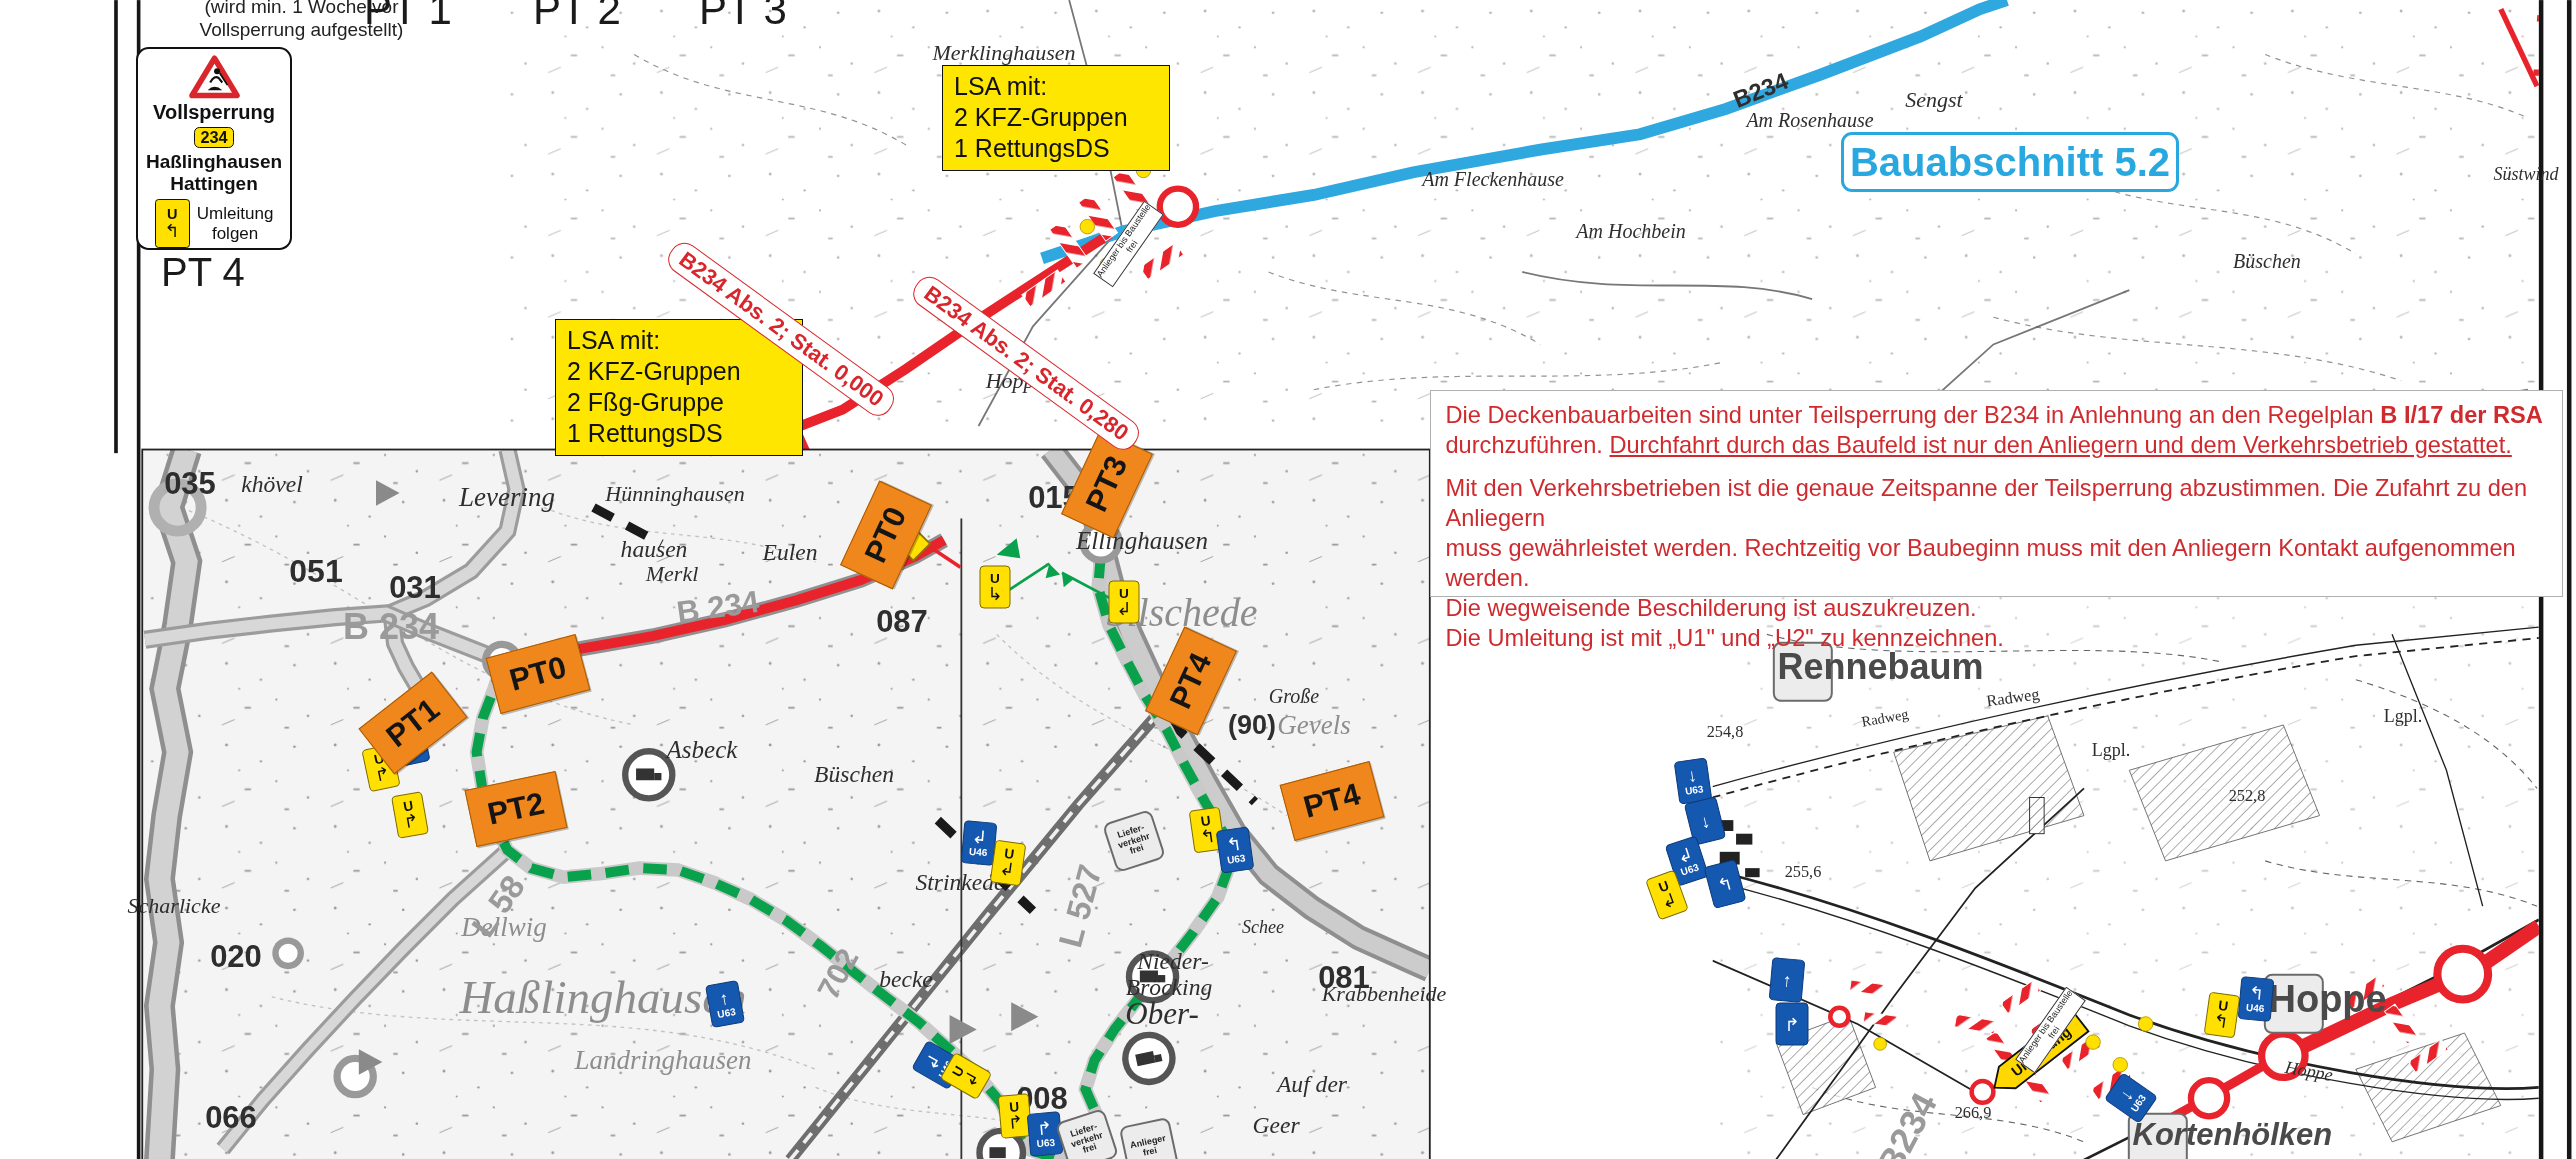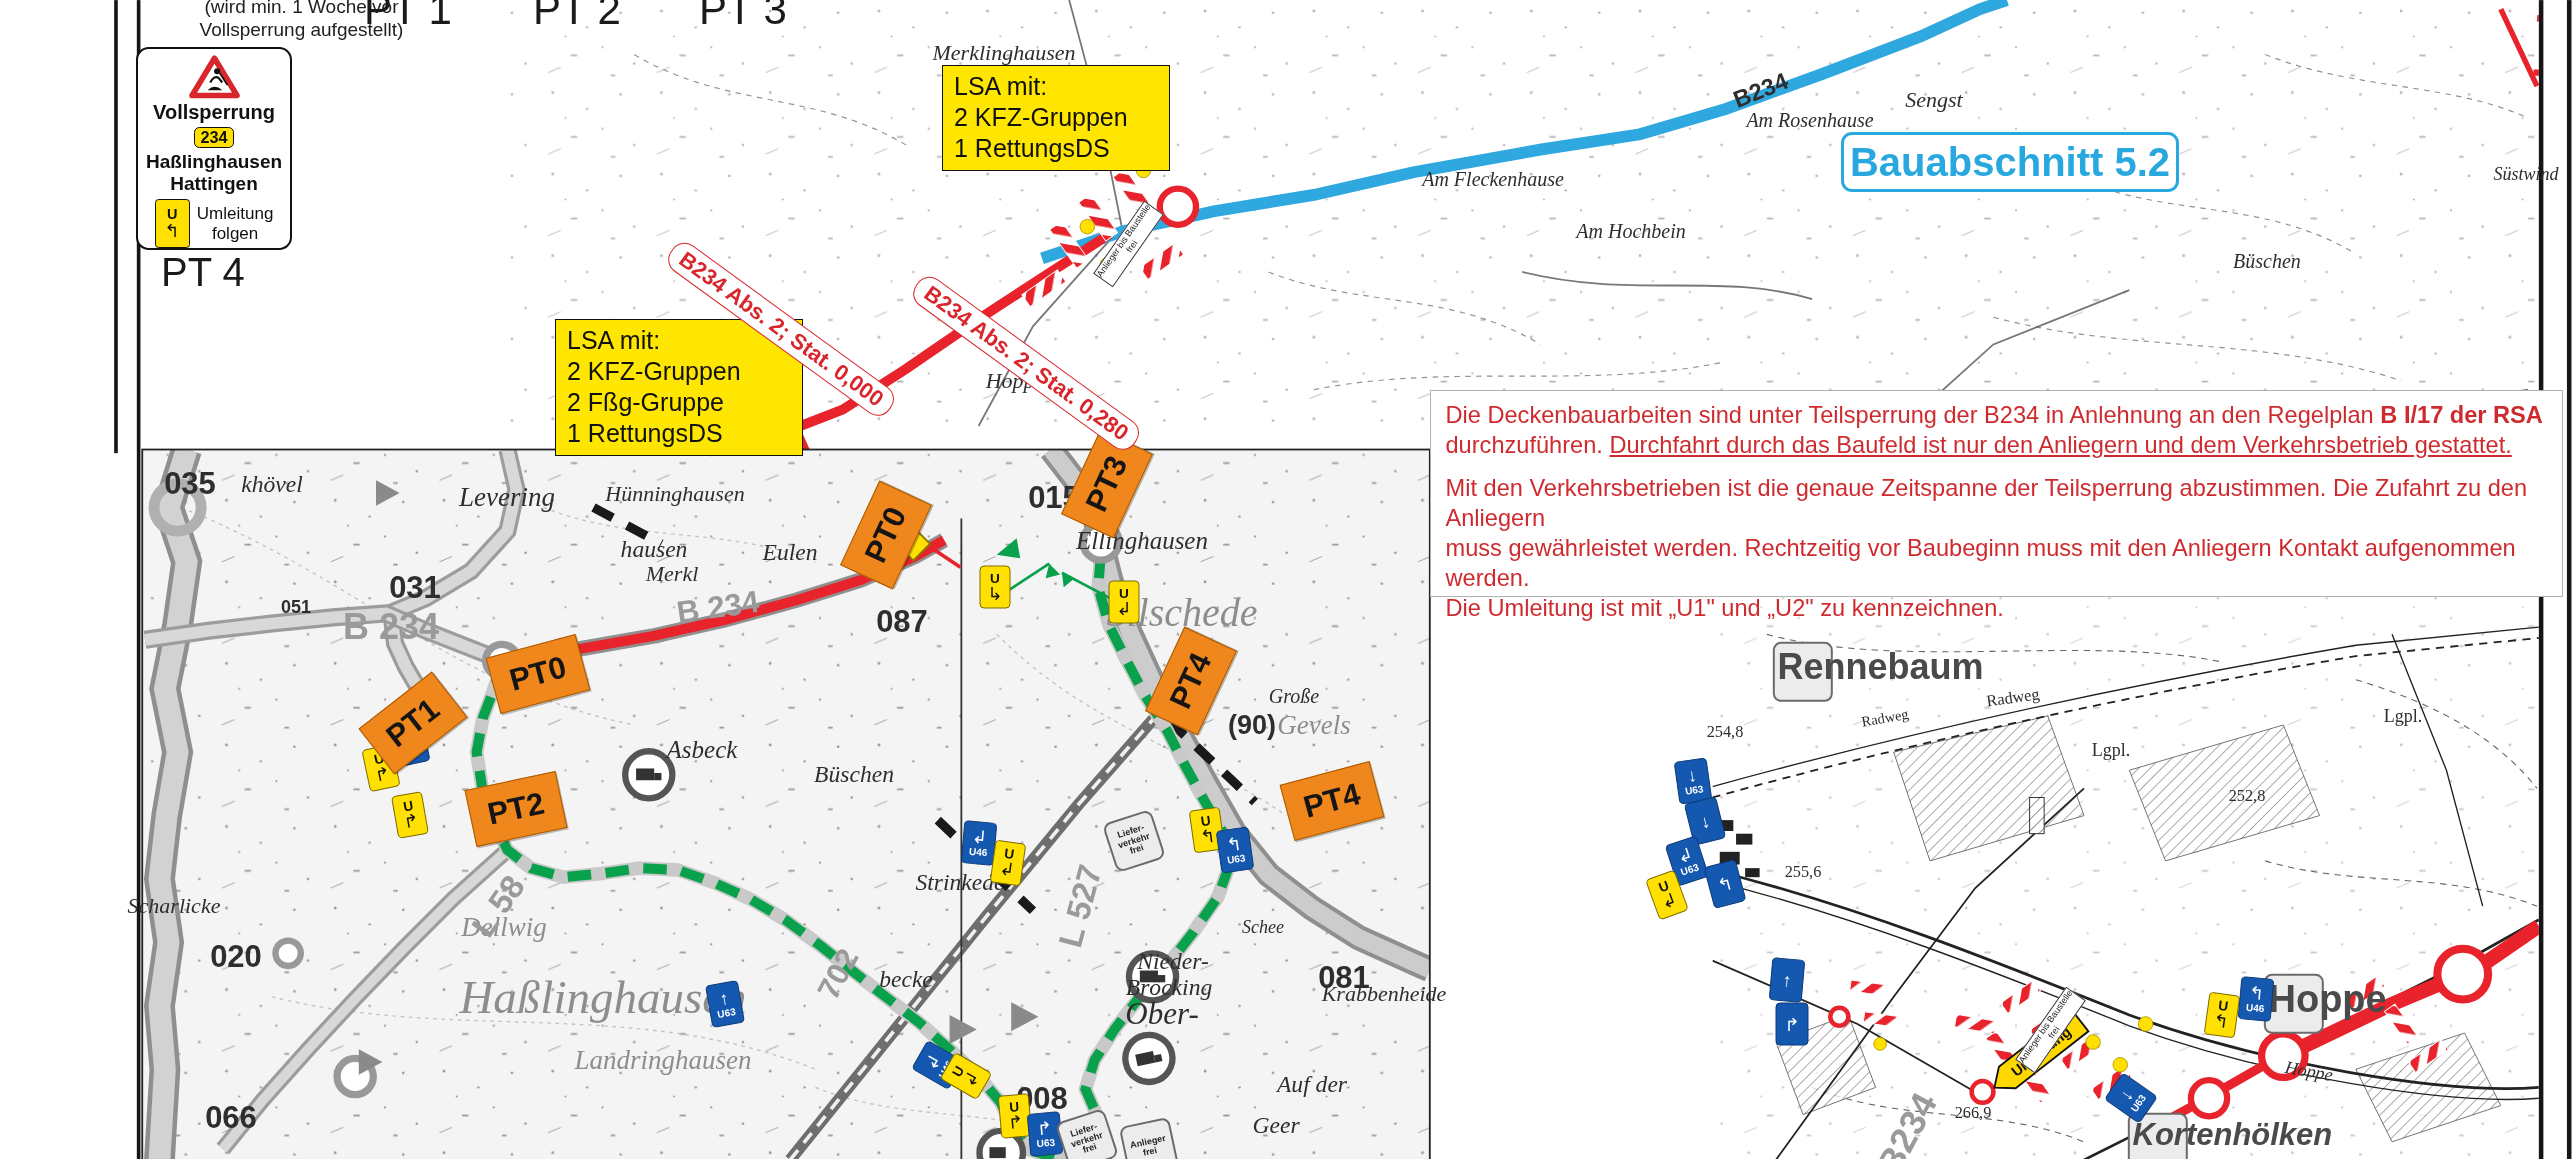--- a/index.html
+++ b/index.html
@@ -364,21 +364,21 @@
       <span class="mlabel i" style="left: 2267px; top: 261px; font-size: 20px; transform: translate(-50%, -50%) rotate(0deg);">Büschen</span>
       <span class="mlabel i" style="left: 2526px; top: 174px; font-size: 18px; transform: translate(-50%, -50%) rotate(0deg);">Süstwind</span>
       <span class="mlabel b" style="left: 1761px; top: 91px; font-size: 23.6px; transform: translate(-50%, -50%) rotate(-22deg);">B234</span>
       <span class="mlabel i" style="left: 1015px; top: 381px; font-size: 22px; transform: translate(-50%, -50%) rotate(0deg);">Hoppe</span>
     </div>
   <div class="overlay">
       <span class="mlabel b" style="left: 190px; top: 483px; font-size: 31px; transform: translate(-50%, -50%) rotate(0deg);">035</span>
       <span class="mlabel i" style="left: 272px; top: 485px; font-size: 23.6px; transform: translate(-50%, -50%) rotate(0deg);">khövel</span>
       <span class="mlabel i" style="left: 507px; top: 497px; font-size: 27px; transform: translate(-50%, -50%) rotate(0deg);">Levering</span>
       <span class="mlabel i" style="left: 675px; top: 494px; font-size: 22px; transform: translate(-50%, -50%) rotate(0deg); font-style: italic;">Hünninghausen</span>
-      <span class="mlabel b" style="left: 296px; top: 571px; font-size: 18px; transform: translate(-50%, -50%) rotate(0deg); margin-top: 36px;">051</span>
+      <span class="mlabel b" style="left: 316px; top: 571px; font-size: 32px; transform: translate(-50%, -50%) rotate(0deg);">051</span>
       <span class="mlabel b" style="left: 415px; top: 587px; font-size: 31px; transform: translate(-50%, -50%) rotate(0deg);">031</span>
       <span class="mlabel b g2" style="left: 391px; top: 627px; font-size: 36px; transform: translate(-50%, -50%) rotate(0deg);">B 234</span>
       <span class="mlabel i" style="left: 654px; top: 550px; font-size: 23.6px; transform: translate(-50%, -50%) rotate(0deg);">hausen</span>
       <span class="mlabel i" style="left: 672px; top: 574px; font-size: 22px; transform: translate(-50%, -50%) rotate(0deg);">Merkl</span>
       <span class="mlabel i" style="left: 790px; top: 553px; font-size: 23.6px; transform: translate(-50%, -50%) rotate(0deg);">Eulen</span>
       <span class="mlabel b g2" style="left: 718px; top: 607px; font-size: 31px; transform: translate(-50%, -50%) rotate(-8deg);">B 234</span>
       <span class="mlabel b" style="left: 902px; top: 621px; font-size: 31px; transform: translate(-50%, -50%) rotate(0deg);">087</span>
       <span class="mlabel b" style="left: 1054px; top: 497px; font-size: 31px; transform: translate(-50%, -50%) rotate(0deg);">015</span>
       <span class="mlabel i" style="left: 1142px; top: 540px; font-size: 25px; transform: translate(-50%, -50%) rotate(0deg);">Ellinghausen</span>
       <span class="mlabel i g" style="left: 1182px; top: 613px; font-size: 40px; transform: translate(-50%, -50%) rotate(0deg);">Silschede</span>
@@ -588,17 +588,18 @@
 
   <div class="anlsign" style="left:1084px;top:232px;transform:rotate(-55deg);">Anlieger bis Baustelle frei</div>
   <div class="anlsign" style="left:2006px;top:1018px;transform:rotate(-55deg);">Anlieger bis Baustelle frei</div>
 
   <div class="notes">
     <div><span>Die Deckenbauarbeiten sind unter Teilsperrung der B234 in Anlehnung an den Regelplan </span><span class="bold">B I/17 der RSA</span></div>
     <div><span>durchzuführen.  </span><span class="und">Durchfahrt durch das Baufeld ist nur den Anliegern und dem Verkehrsbetrieb gestattet.</span></div>
     <div class="gap"></div>
     <div>Mit den Verkehrsbetrieben ist die genaue Zeitspanne der Teilsperrung abzustimmen. Die Zufahrt zu den Anliegern</div>
     <div>muss gewährleistet werden. Rechtzeitig vor Baubeginn muss mit den Anliegern Kontakt aufgenommen werden.</div>
+    <div>Die wegweisende Beschilderung ist auszukreuzen.</div>
     <div>Die Umleitung ist mit „U1" und „U2" zu kennzeichnen.</div>
   </div>
 
 </div>
 
 
 </body></html>

